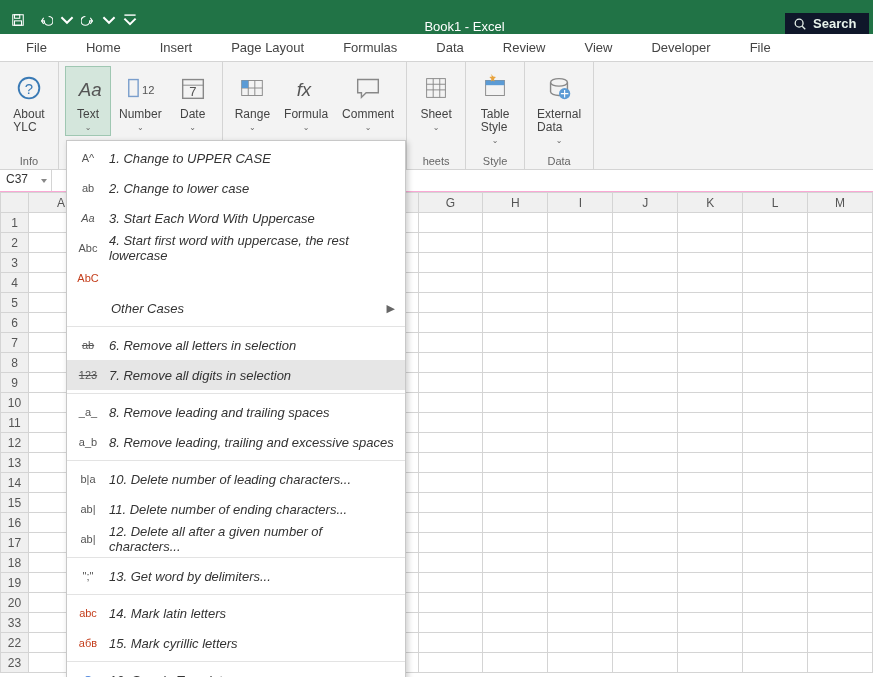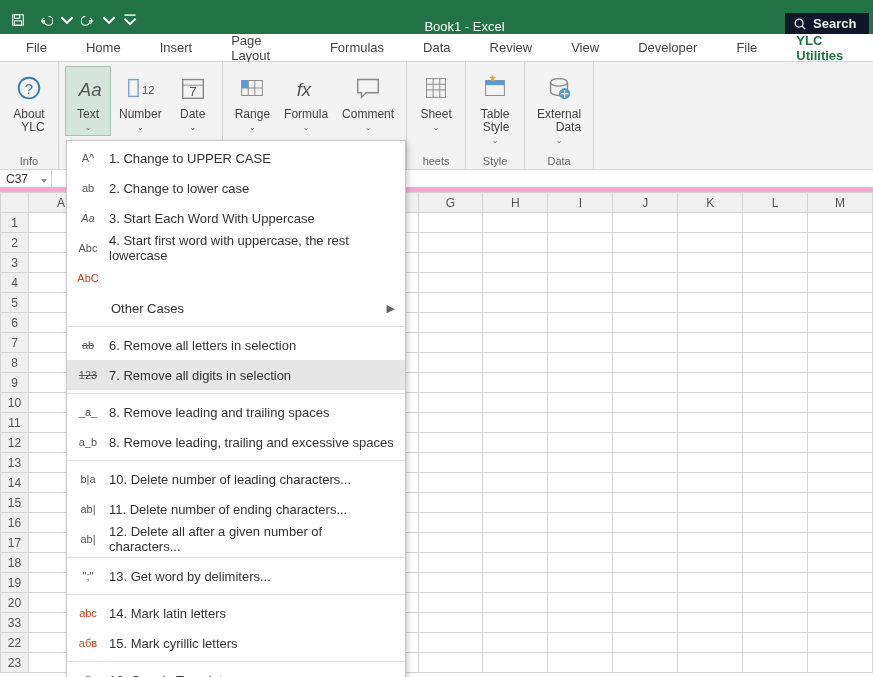--- a/index.html
+++ b/index.html
@@ -21,26 +21,26 @@
 .tab.active { color: #217346; font-weight: 600; border-bottom: 2px solid #217346; padding-bottom: 2px; }
 
 
 .ribbon { height: 108px; background: #f3f3f3; border-bottom: 1px solid #d4d4d4; display: flex; position: relative; }
 .ribbon-group { border-right: 1px solid #d4d4d4; display: flex; flex-direction: column; align-items: center; padding: 4px 6px 2px; }
 .ribbon-group-items { display: flex; gap: 2px; flex: 1; align-items: flex-start; }
 .ribbon-btn { display: flex; flex-direction: column; align-items: center; justify-content: flex-start; padding: 4px 6px; min-width: 46px; cursor: pointer; }
 .ribbon-btn.active { background: #d4e6dc; border: 1px solid #9fc7b2; padding: 3px 5px; }
 .ribbon-btn .icon { height: 36px; display: flex; align-items: center; justify-content: center; }
 .ribbon-btn .icon svg { width: 30px; height: 30px; }
-.ribbon-btn .lbl { font-size: 12px; color: #444; text-align: right; line-height: 1.1; margin-top: 2px; white-space: pre-line; }
+.ribbon-btn .lbl { font-size: 12px; color: #444; text-align: left; line-height: 1.1; margin-top: 2px; white-space: pre-line; }
 .ribbon-btn .drop { font-size: 8px; color: #666; margin-top: 2px; }
 .ribbon-group-label { font-size: 11px; color: #666; padding: 2px 0 0; }
 
 
-.fbar { height: 22px; border-bottom: 5px solid #f9a8d4; display: flex; }
+.fbar { height: 22px; border-bottom: 1px solid #f9a8d4; display: flex; }
 .namebox { width: 52px; border-right: 1px solid #d4d4d4; padding: 2px 6px; font-size: 12px; position: relative; }
 .namebox::after { content: ''; position: absolute; right: 4px; top: 9px; border-left: 3px solid transparent; border-right: 3px solid transparent; border-top: 4px solid #888; }
 .fxbar { flex: 1; }
 
 
 .gridwrap { position: relative; }
 .grid { border-collapse: collapse; table-layout: fixed; }
 .grid th, .grid td { border: 1px solid #d4d4d4; font-size: 12px; font-weight: normal; }
 .grid thead th { background: #f0f0f0; height: 20px; text-align: center; color: #555; }
 .grid tbody th { background: #f0f0f0; width: 28px; text-align: center; color: #555; height: 20px; }
@@ -53,21 +53,21 @@
 .dd-item { display: flex; align-items: center; height: 30px; padding: 0 10px; gap: 10px; cursor: pointer; }
 .dd-item.hover { background: #e6e6e6; }
 .dd-item.sub { justify-content: space-between; }
 .dd-item.sub .chev { color: #666; font-size: 11px; }
 .dd-noicon { padding-left: 44px; }
 .dd-icon { width: 22px; display: flex; justify-content: center; color: #555; font-size: 11px; }
 .dd-icon.red { color: #c43e1c; }
 .dd-icon.strike { text-decoration: line-through; }
 .dd-icon.gt { color: #3c78d8; }
 .dd-sep { height: 1px; background: #e3e3e3; margin: 3px 0; }
-.dd-label { font-size: 13px; color: #333; flex: 1; }
+.dd-label { font-size: 13px; color: #333; flex: 1; font-style: italic; }
 </style>
 </head>
 <body>
 
 <div class="titlebar">
   <div class="qat">
     <div class="qat-btn">
       <svg viewBox="0 0 16 16" fill="none" stroke="#fff" stroke-width="1.2">
           <rect x="2" y="2" width="12" height="12"></rect>
           <rect x="4" y="2" width="6" height="4"></rect>
@@ -117,21 +117,20 @@
     <div class="tab">File</div>
     <div class="tab">Home</div>
     <div class="tab">Insert</div>
     <div class="tab">Page Layout</div>
     <div class="tab">Formulas</div>
     <div class="tab">Data</div>
     <div class="tab">Review</div>
     <div class="tab">View</div>
     <div class="tab">Developer</div>
     <div class="tab">File</div>
-    <div class="tab active">YLC Utilities</div>
   </div>
 
 <div class="ribbon" id="ribbon">
     <div class="ribbon-group">
       <div class="ribbon-group-items">
         <div class="ribbon-btn">
           <div class="icon">
             <svg viewBox="0 0 32 32">
               <circle cx="16" cy="16" r="11" fill="none" stroke="#3a7ab5" stroke-width="2"></circle>
               <text x="16" y="22" text-anchor="middle" font-size="16" fill="#3a7ab5">?</text>

